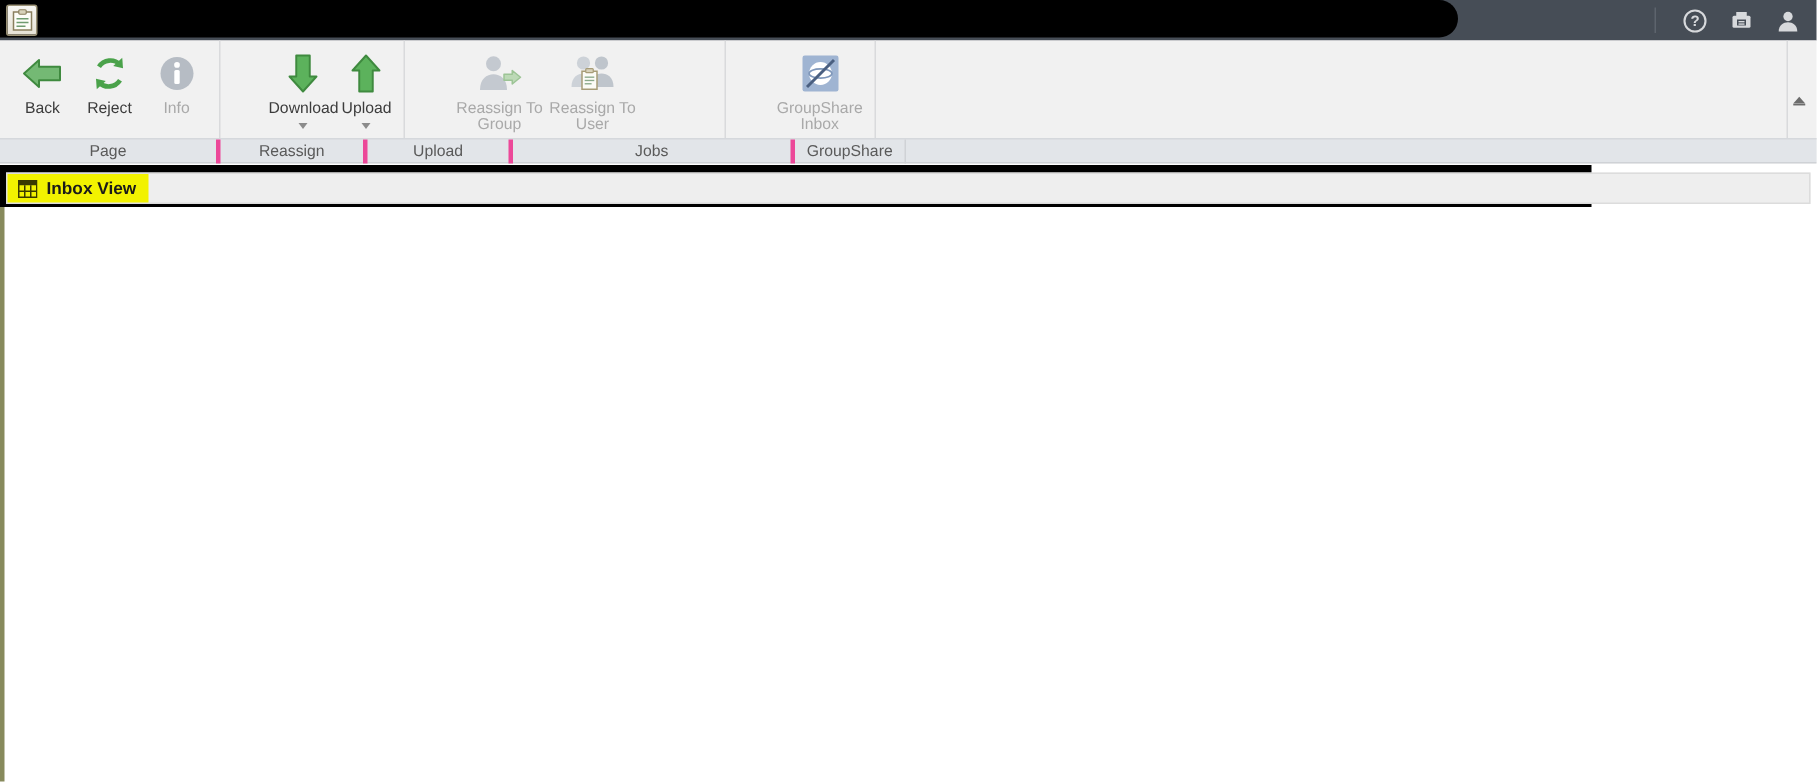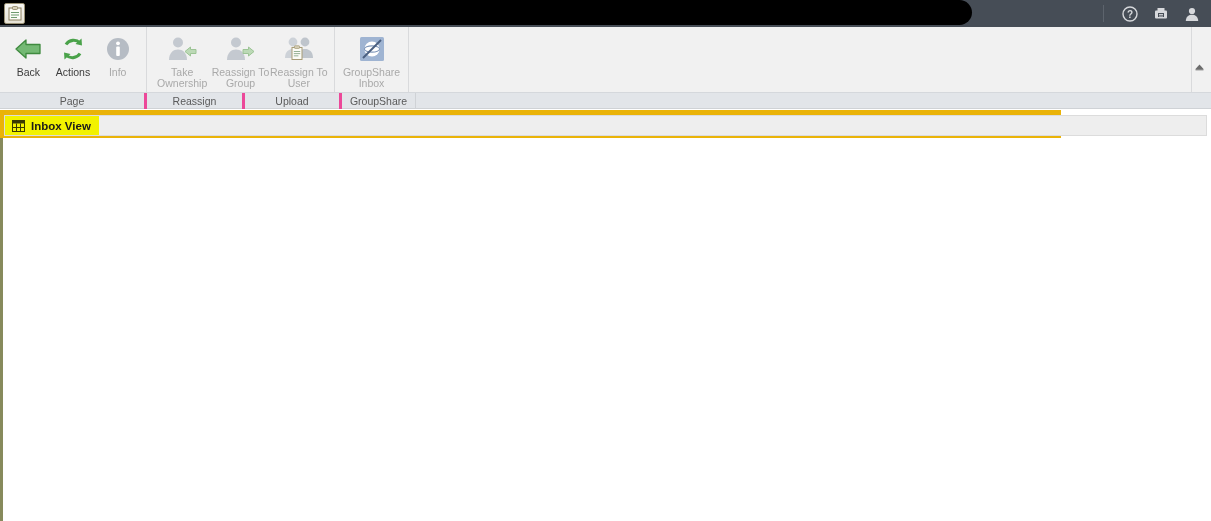--- a/index.html
+++ b/index.html
@@ -57,21 +57,21 @@
   
   .ribbon {
     position: absolute; left: 0; top: 27px;
     width: 1211px; height: 82px;
     background: #f1f1f1;
     border-bottom: 1px solid #cfd2d6;
   }
   .ribbon-body {
     position: absolute; left: 0; top: 0;
     width: 1211px; height: 65px;
-    display: flex; align-items: flex-start;
+    display: flex; align-items: flex-start; gap: 26px;
   }
   .group {
     height: 65px;
     display: flex; align-items: flex-start;
     border-right: 1px solid #d9dadc;
     padding: 0 6px;
   }
   .group.nosep { border-right: none; }
 
   .btn {
@@ -131,21 +131,21 @@
   .ribbon-collapse svg { display: block; }
   .ribbon-edge {
     position: absolute; right: 19px; top: 0;
     width: 1px; height: 65px; background: #d9dadc;
   }
 
   
   .tabbar {
     position: absolute; left: 0; top: 110px;
     width: 1061px; height: 28px;
-    background: #eab308;
+    background: #000000;
     display: flex; align-items: flex-start;
   }
   .tabstrip {
     position: absolute; left: 4px; top: 5px;
     width: 1203px; height: 21px;
     background: #eeeeee;
     border: 1px solid #dcdcdc;
   }
   .tab {
     position: absolute; left: 0; top: 0;
@@ -226,48 +226,57 @@
       </div>
       <div class="btn">
         <span class="glyph">
           <svg width="30" height="30" viewBox="0 0 30 30">
             <path d="M22 9 A9 9 0 0 0 8 10.5" fill="none" stroke="#4aa24a" stroke-width="3.1" stroke-linecap="butt"></path>
             <path d="M8 21 A9 9 0 0 0 22 19.5" fill="none" stroke="#4aa24a" stroke-width="3.1" stroke-linecap="butt"></path>
             <path d="M23.5 4.5 L24 11.5 L17.5 10 Z" fill="#4aa24a"></path>
             <path d="M6.5 25.5 L6 18.5 L12.5 20 Z" fill="#4aa24a"></path>
           </svg>
         </span>
-        <span class="lbl">Actions</span>
+        <span class="lbl">Reject</span>
       </div>
       <div class="btn disabled">
         <span class="glyph">
           <svg width="30" height="30" viewBox="0 0 30 30">
             <circle cx="15" cy="15" r="11" fill="#b6bcc4"></circle>
             <circle cx="15" cy="9.3" r="1.9" fill="#ffffff"></circle>
             <rect x="13.2" y="12.6" width="3.6" height="9.4" rx="1" fill="#ffffff"></rect>
           </svg>
         </span>
         <span class="lbl">Info</span>
       </div>
     </div>
 
 
+    <div class="group" style="width:97px">
+      <div class="btn">
+        <span class="glyph">
+          <svg width="30" height="30" viewBox="0 0 30 30">
+            <path d="M15 27 L24 17 L19.5 17 L19.5 3 L10.5 3 L10.5 17 L6 17 Z" fill="#5cb25c" stroke="#3f8a3f" stroke-width="1.3" stroke-linejoin="round"></path>
+          </svg>
+        </span>
+        <span class="lbl">Download</span>
+        <span class="caret"></span>
+      </div>
+      <div class="btn">
+        <span class="glyph">
+          <svg width="30" height="30" viewBox="0 0 30 30">
+            <path d="M15 3 L24 13 L19.5 13 L19.5 27 L10.5 27 L10.5 13 L6 13 Z" fill="#5cb25c" stroke="#3f8a3f" stroke-width="1.3" stroke-linejoin="round"></path>
+          </svg>
+        </span>
+        <span class="lbl">Upload</span>
+        <span class="caret"></span>
+      </div>
+    </div>
 
     <div class="group" style="width:188px">
-      <div class="btn wide disabled">
-        <span class="glyph">
-          <svg width="34" height="30" viewBox="0 0 34 30">
-            <circle cx="13" cy="8.5" r="5" fill="#c4c9d0"></circle>
-            <path d="M4 26 C4 18.5 8.5 15.5 13 15.5 C17.5 15.5 22 18.5 22 26 Z" fill="#c4c9d0"></path>
-            <path d="M20 17.5 L25.5 13 L25.5 15.5 L31 15.5 L31 19.5 L25.5 19.5 L25.5 22 Z" fill="#bcd9b6" stroke="#9cc495" stroke-width="1" stroke-linejoin="round"></path>
-          </svg>
-        </span>
-        <span class="lbl">Take
-Ownership</span>
-      </div>
       <div class="btn wide disabled">
         <span class="glyph">
           <svg width="34" height="30" viewBox="0 0 34 30">
             <circle cx="13" cy="8.5" r="5" fill="#c4c9d0"></circle>
             <path d="M4 26 C4 18.5 8.5 15.5 13 15.5 C17.5 15.5 22 18.5 22 26 Z" fill="#c4c9d0"></path>
             <path d="M31 17.5 L25.5 13 L25.5 15.5 L20 15.5 L20 19.5 L25.5 19.5 L25.5 22 Z" fill="#bcd9b6" stroke="#9cc495" stroke-width="1" stroke-linejoin="round"></path>
           </svg>
         </span>
         <span class="lbl">Reassign To
 Group</span>
@@ -315,20 +324,21 @@
     <svg width="11" height="9" viewBox="0 0 11 9">
       <path d="M1.5 7 L5.5 2.5 L9.5 7 Z" fill="#6c6c6c"></path>
       <rect x="1.5" y="7.2" width="8" height="1.1" fill="#6c6c6c"></rect>
     </svg>
   </div>
 
   <div class="grouplabels">
     <div class="glabel" style="width:147px">Page</div>
     <div class="glabel" style="width:98px">Reassign</div>
     <div class="glabel" style="width:97px">Upload</div>
+    <div class="glabel" style="width:188px">Jobs</div>
     <div class="glabel last" style="width:74px">GroupShare</div>
     <div class="glabel filler"></div>
   </div>
 </div>
 
 <div class="tabbar">
   <div class="tabstrip">
     <div class="tab">
       <span class="ticon">
         <svg width="13" height="12" viewBox="0 0 13 12">

